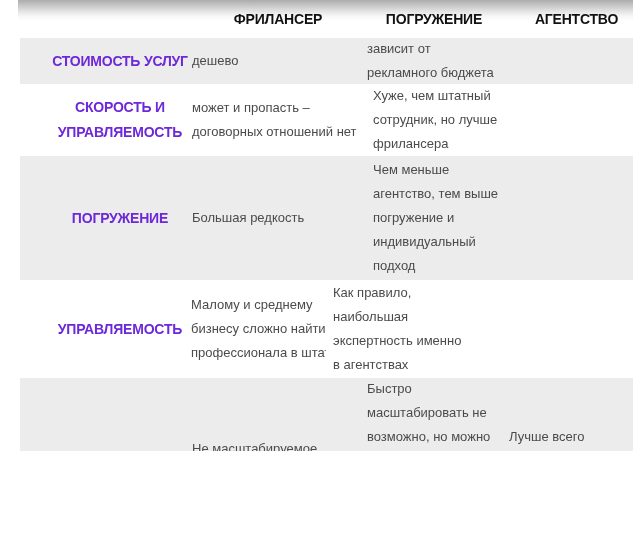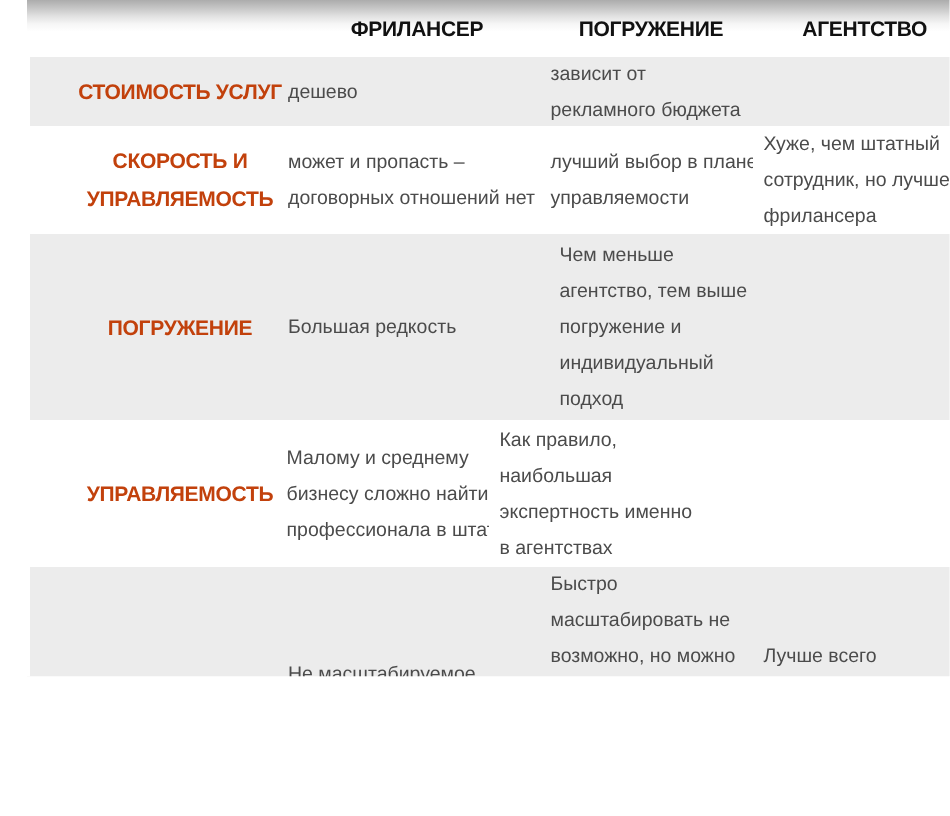--- a/index.html
+++ b/index.html
@@ -40,21 +40,21 @@
     box-sizing: border-box;
     white-space: pre;
     overflow: hidden;
   }
   .col-label {
     width: 172px;
     text-align: center;
     font-weight: 700;
     font-size: 14px;
     letter-spacing: -0.2px;
-    color: #c2410c;
+    color: #6d28d9;
     line-height: 25px;
     white-space: pre-line;
     padding-left: 32px;
   }
   .col-f { width: 176px; padding-left: 2px; }
   .col-e { width: 136px; padding-left: 1px; }
   .col-a { width: 149px; padding-left: 7px; }
 
   .body-cell {
     font-size: 13px;
@@ -98,22 +98,20 @@
     <div class="cell col-f body-cell">дешево</div>
     <div class="cell col-e body-cell">зависит от
 рекламного бюджета</div>
   </div>
 
   <div class="row r1">
     <div class="cell col-label">СКОРОСТЬ И
 УПРАВЛЯЕМОСТЬ</div>
     <div class="cell col-f body-cell">может и пропасть –
 договорных отношений нет</div>
-    <div class="cell col-e body-cell">лучший выбор в плане
-управляемости</div>
     <div class="cell col-a body-cell">Хуже, чем штатный
 сотрудник, но лучше
 фрилансера</div>
   </div>
 
   <div class="row r2 stripe">
     <div class="cell col-label">ПОГРУЖЕНИЕ</div>
     <div class="cell col-f body-cell">Большая редкость</div>
     <div class="cell col-a body-cell">Чем меньше
 агентство, тем выше

